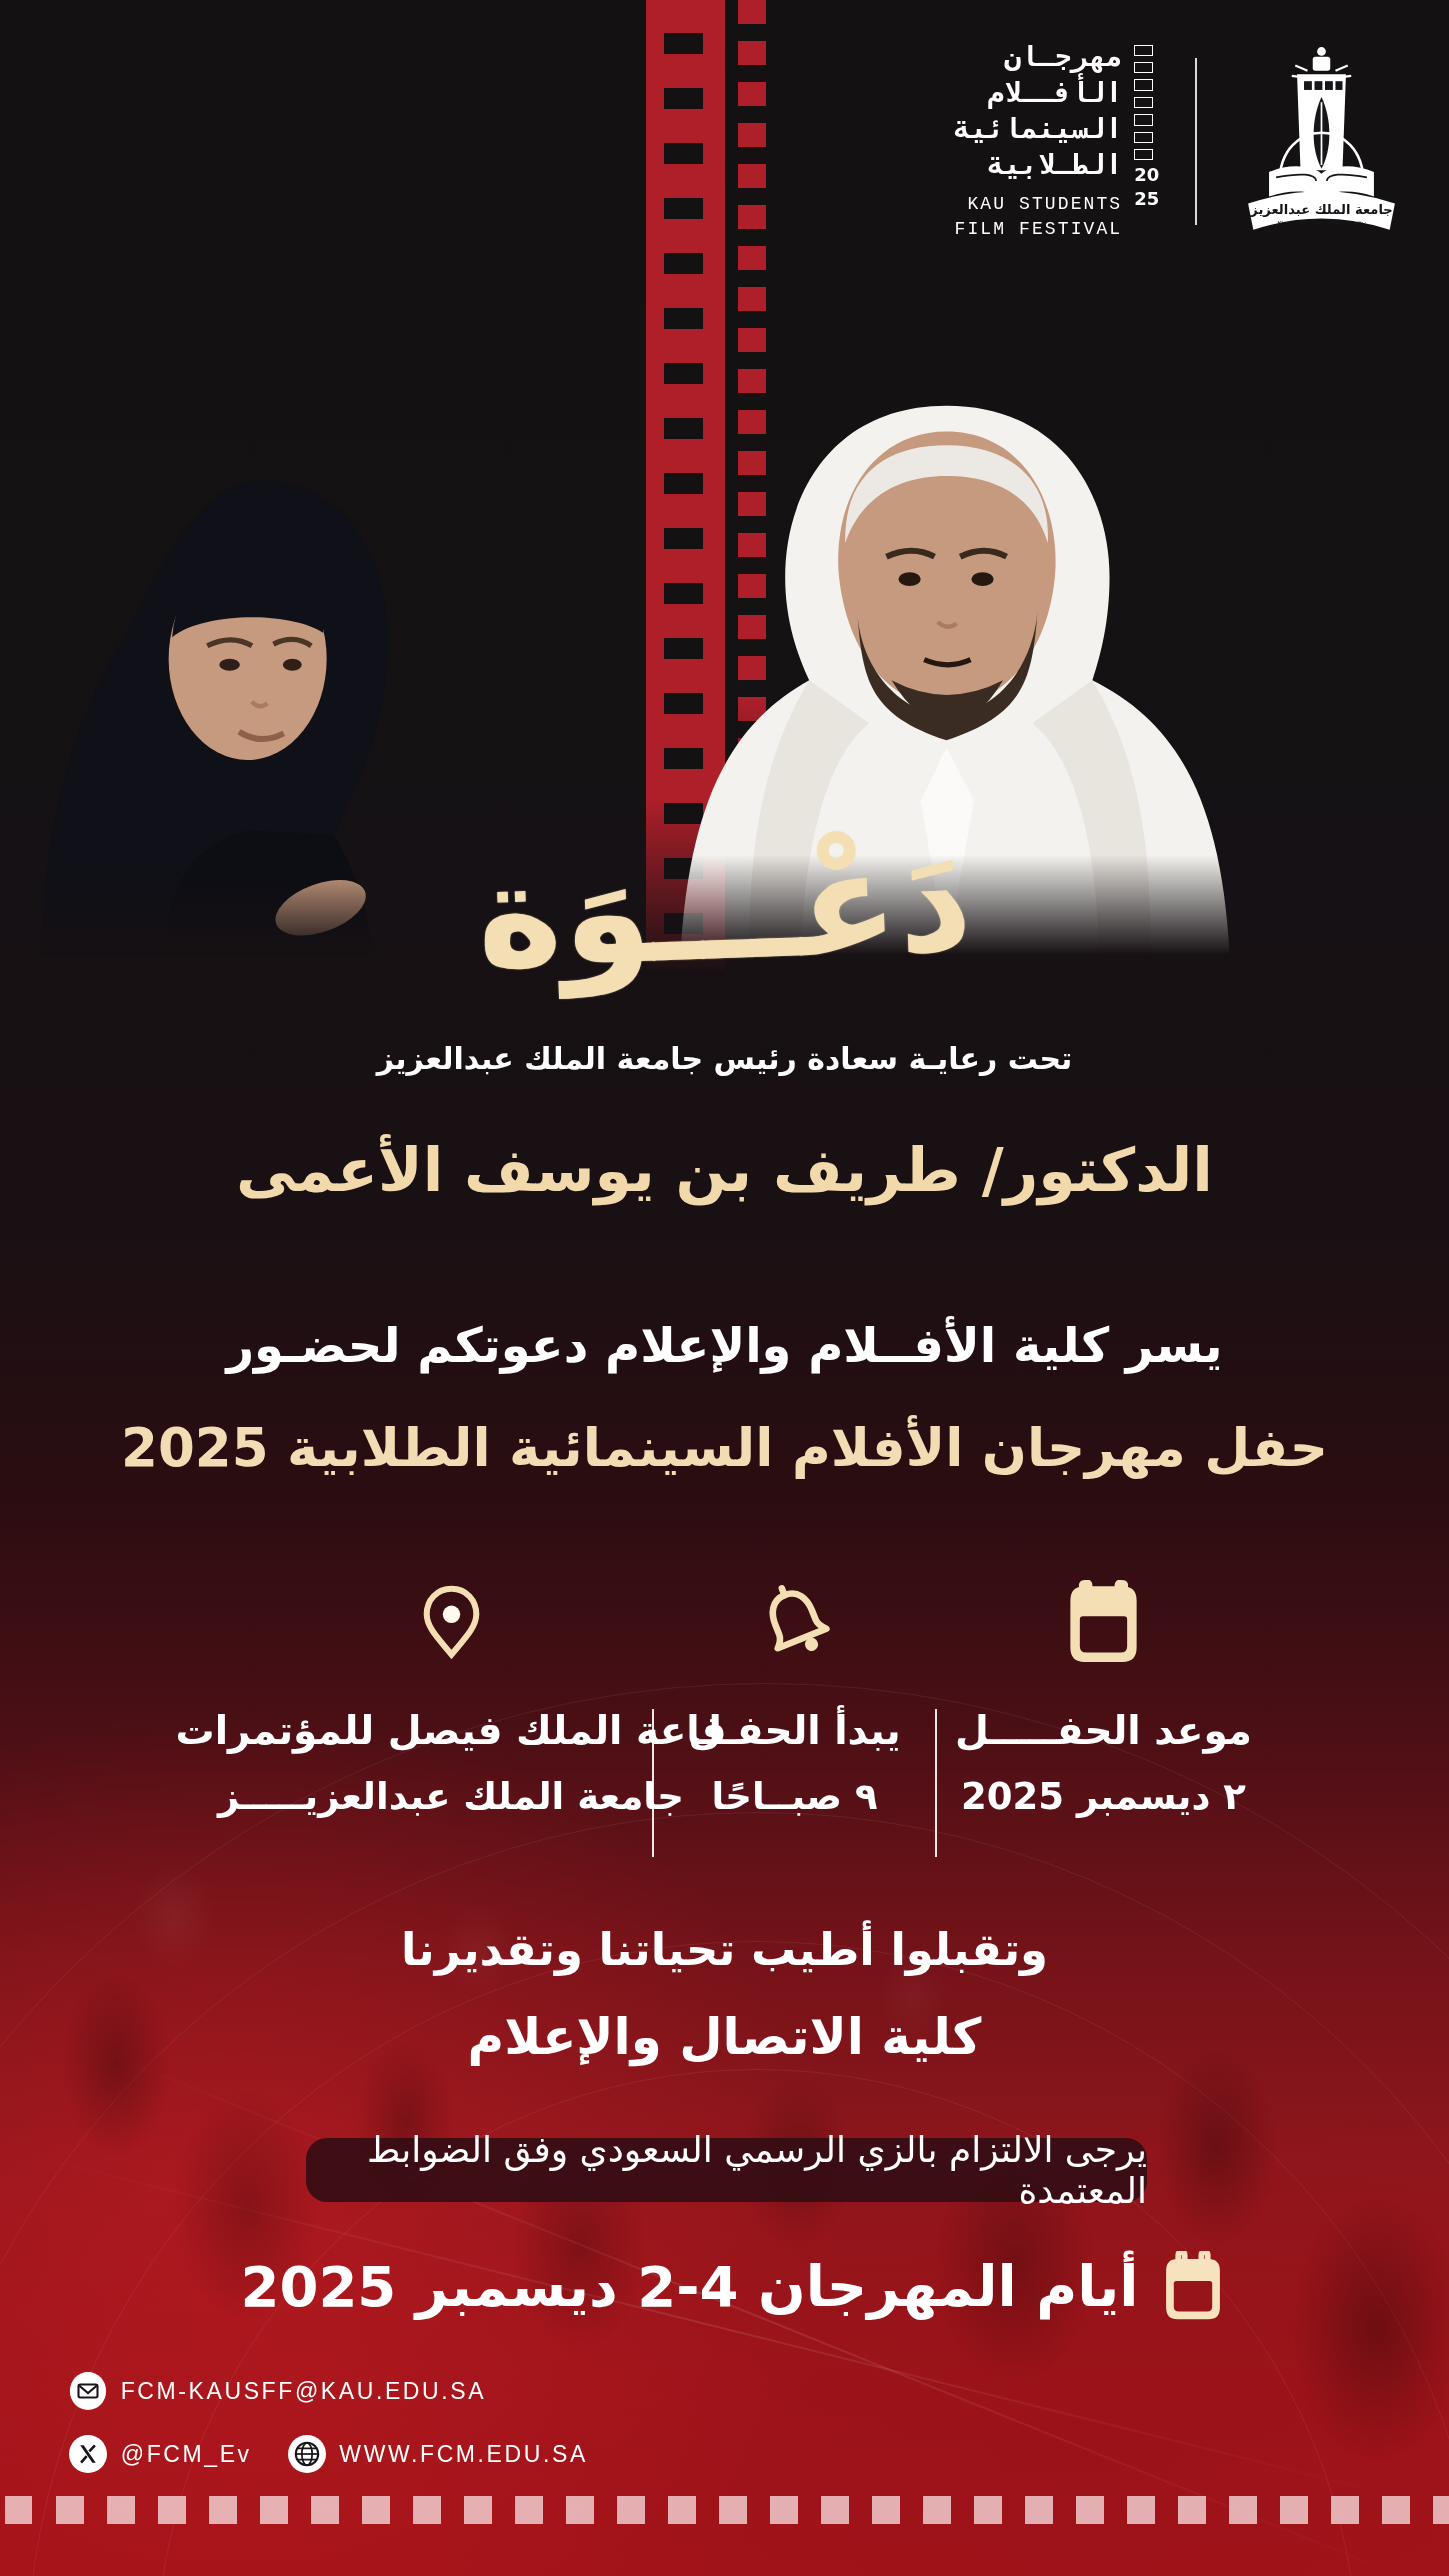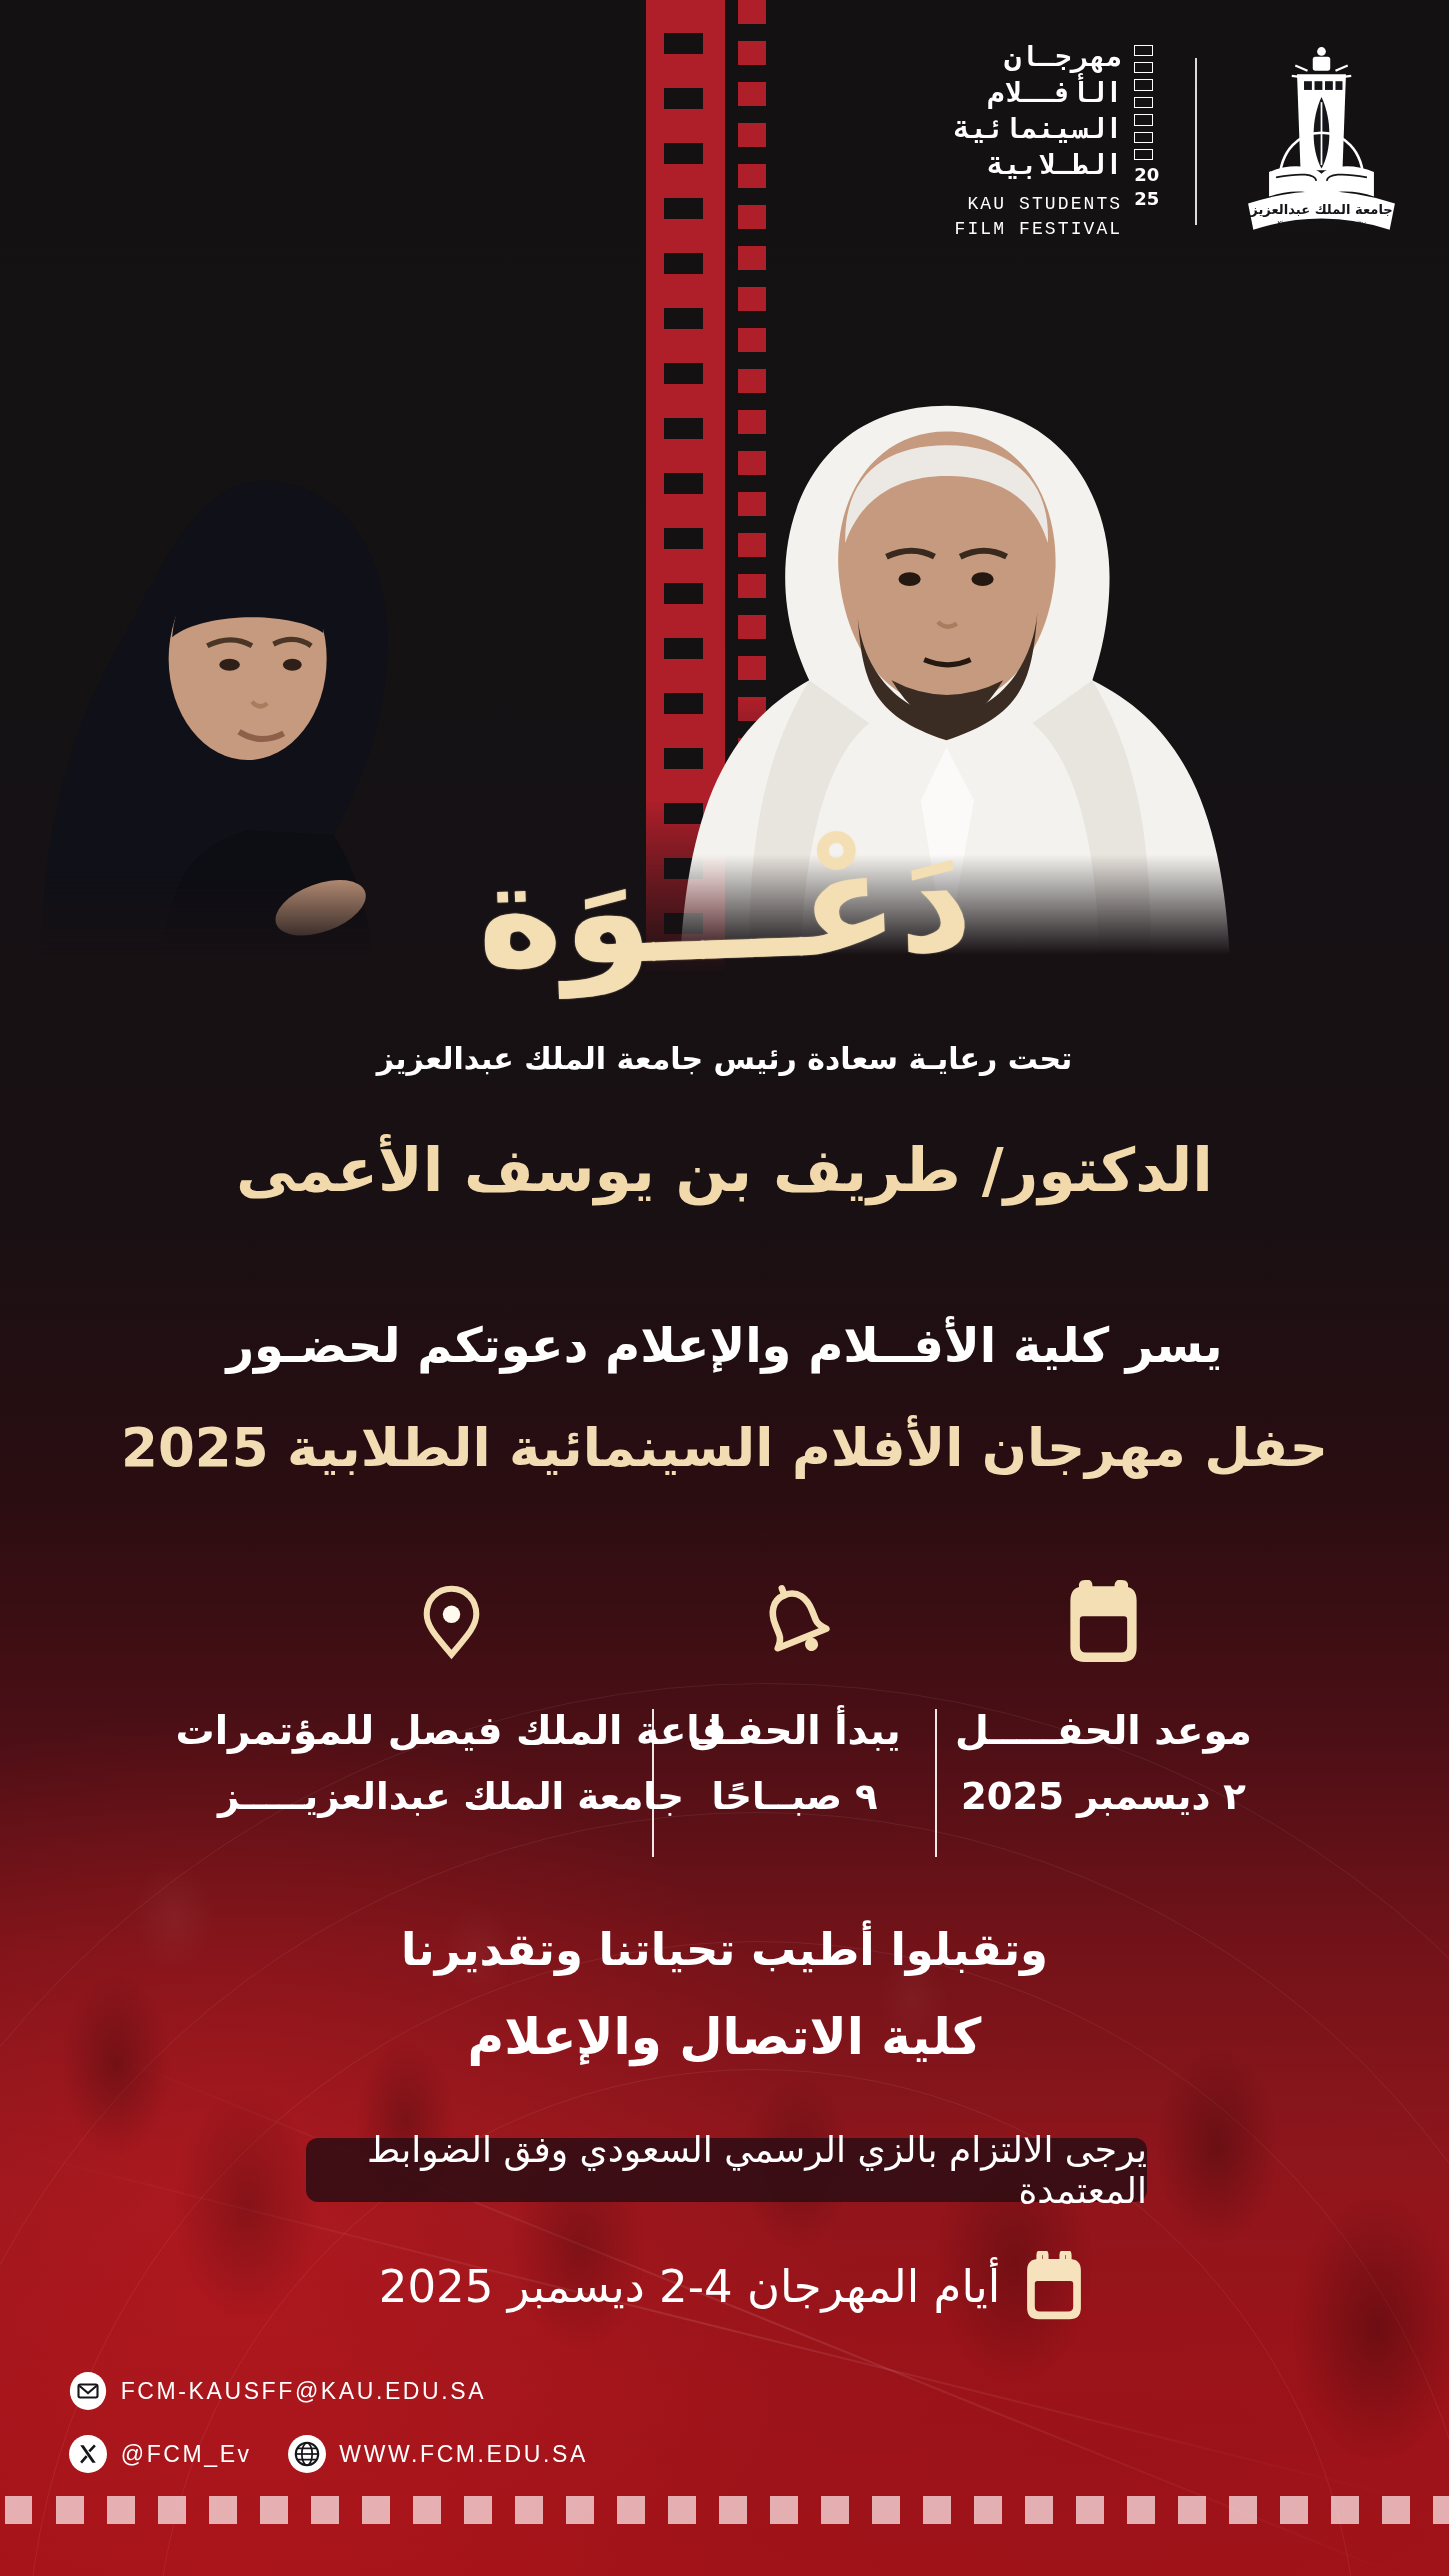--- a/index.html
+++ b/index.html
@@ -58,24 +58,24 @@
   .dcol .icon-box{height:82px;display:flex;align-items:center;justify-content:center;}
   .dcol .dlabel{margin-top:48px;font-size:39px;font-weight:bold;color:#fff;white-space:nowrap;line-height:1.1;}
   .dcol .dvalue{margin-top:24px;font-size:37px;font-weight:bold;color:#fff;white-space:nowrap;line-height:1.1;}
   .col-date{width:335px;} .col-time{width:283px;} .col-venue{width:404px;}
   .vdiv{position:absolute;top:129px;height:148px;width:1.7px;background:rgba(255,255,255,0.9);}
   .vdiv.v1{left:686px;} .vdiv.v2{left:403px;}
   
   .closing{top:1923px;font-size:45px;font-weight:600;}
   .college{top:2008px;font-size:50px;font-weight:bold;}
   .note-box{position:absolute;left:306px;top:2138px;width:841px;height:64px;background:rgba(48,13,19,0.88);
-    border-radius:12px;display:flex;align-items:center;justify-content:center;}
+    border-radius:21px;display:flex;align-items:center;justify-content:center;}
   .note-box span{font-size:36px;color:#fff;font-weight:500;}
   .fest-days{position:absolute;left:0;top:2251px;width:100%;display:flex;direction:rtl;align-items:center;justify-content:center;gap:22px;}
-  .fest-days .txt{font-size:45px;font-weight:normal;color:#fff;margin-left:16px;}
+  .fest-days .txt{font-size:56px;font-weight:bold;color:#fff;margin-left:16px;}
   
   .contacts{position:absolute;left:69px;top:2372px;direction:ltr;color:#fff;display:flex;flex-direction:column;gap:25px;}
   .crow{display:flex;align-items:center;gap:13.7px;font-family:"Liberation Sans","DejaVu Sans",sans-serif;
     font-size:23px;letter-spacing:2.6px;font-weight:500;}
   .crow .gap2{width:8.6px;}
   .circ-ico{width:38px;height:38px;flex:0 0 auto;}
   
   .sprockets{position:absolute;left:5.2px;right:0;top:2496px;height:27.5px;
     background:repeating-linear-gradient(90deg,rgba(248,219,221,0.78) 0 27.5px,transparent 27.5px 51px);}
   

